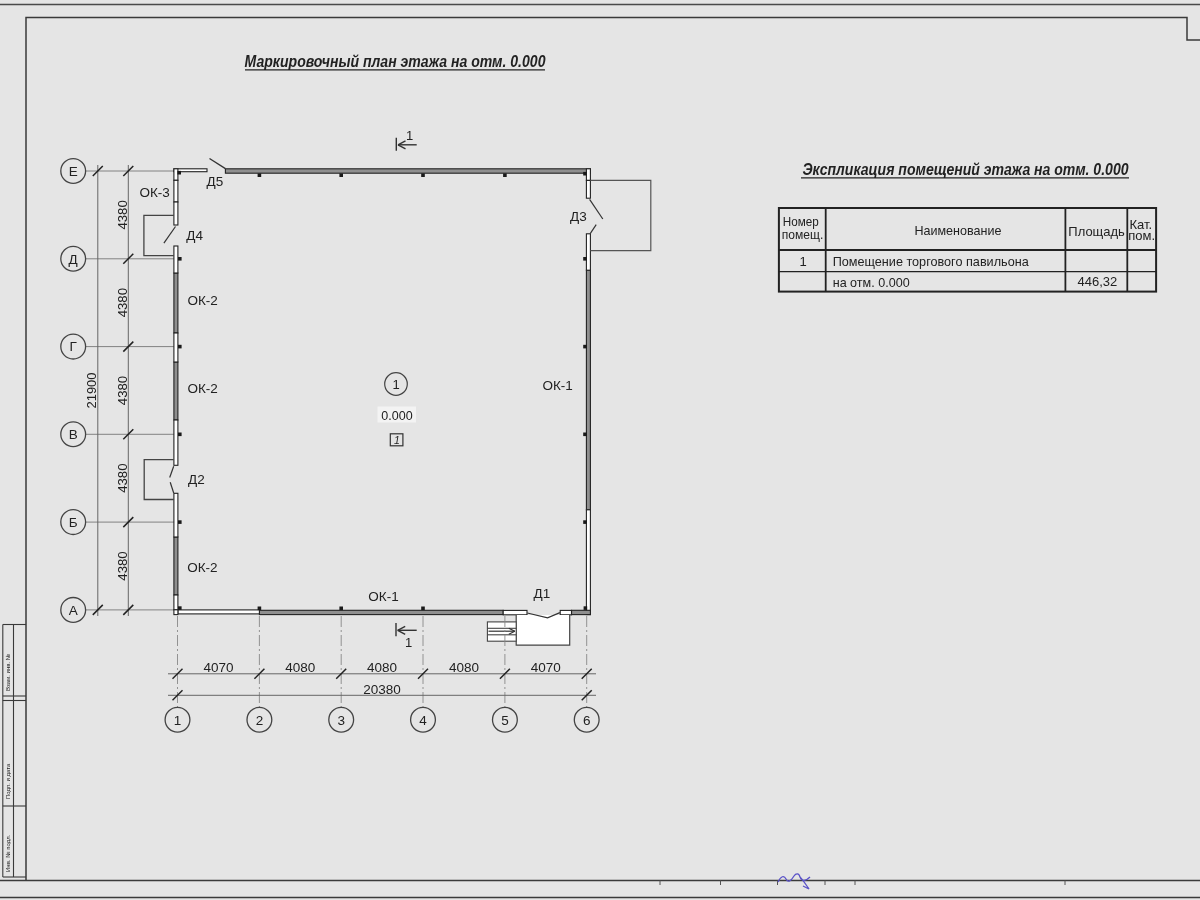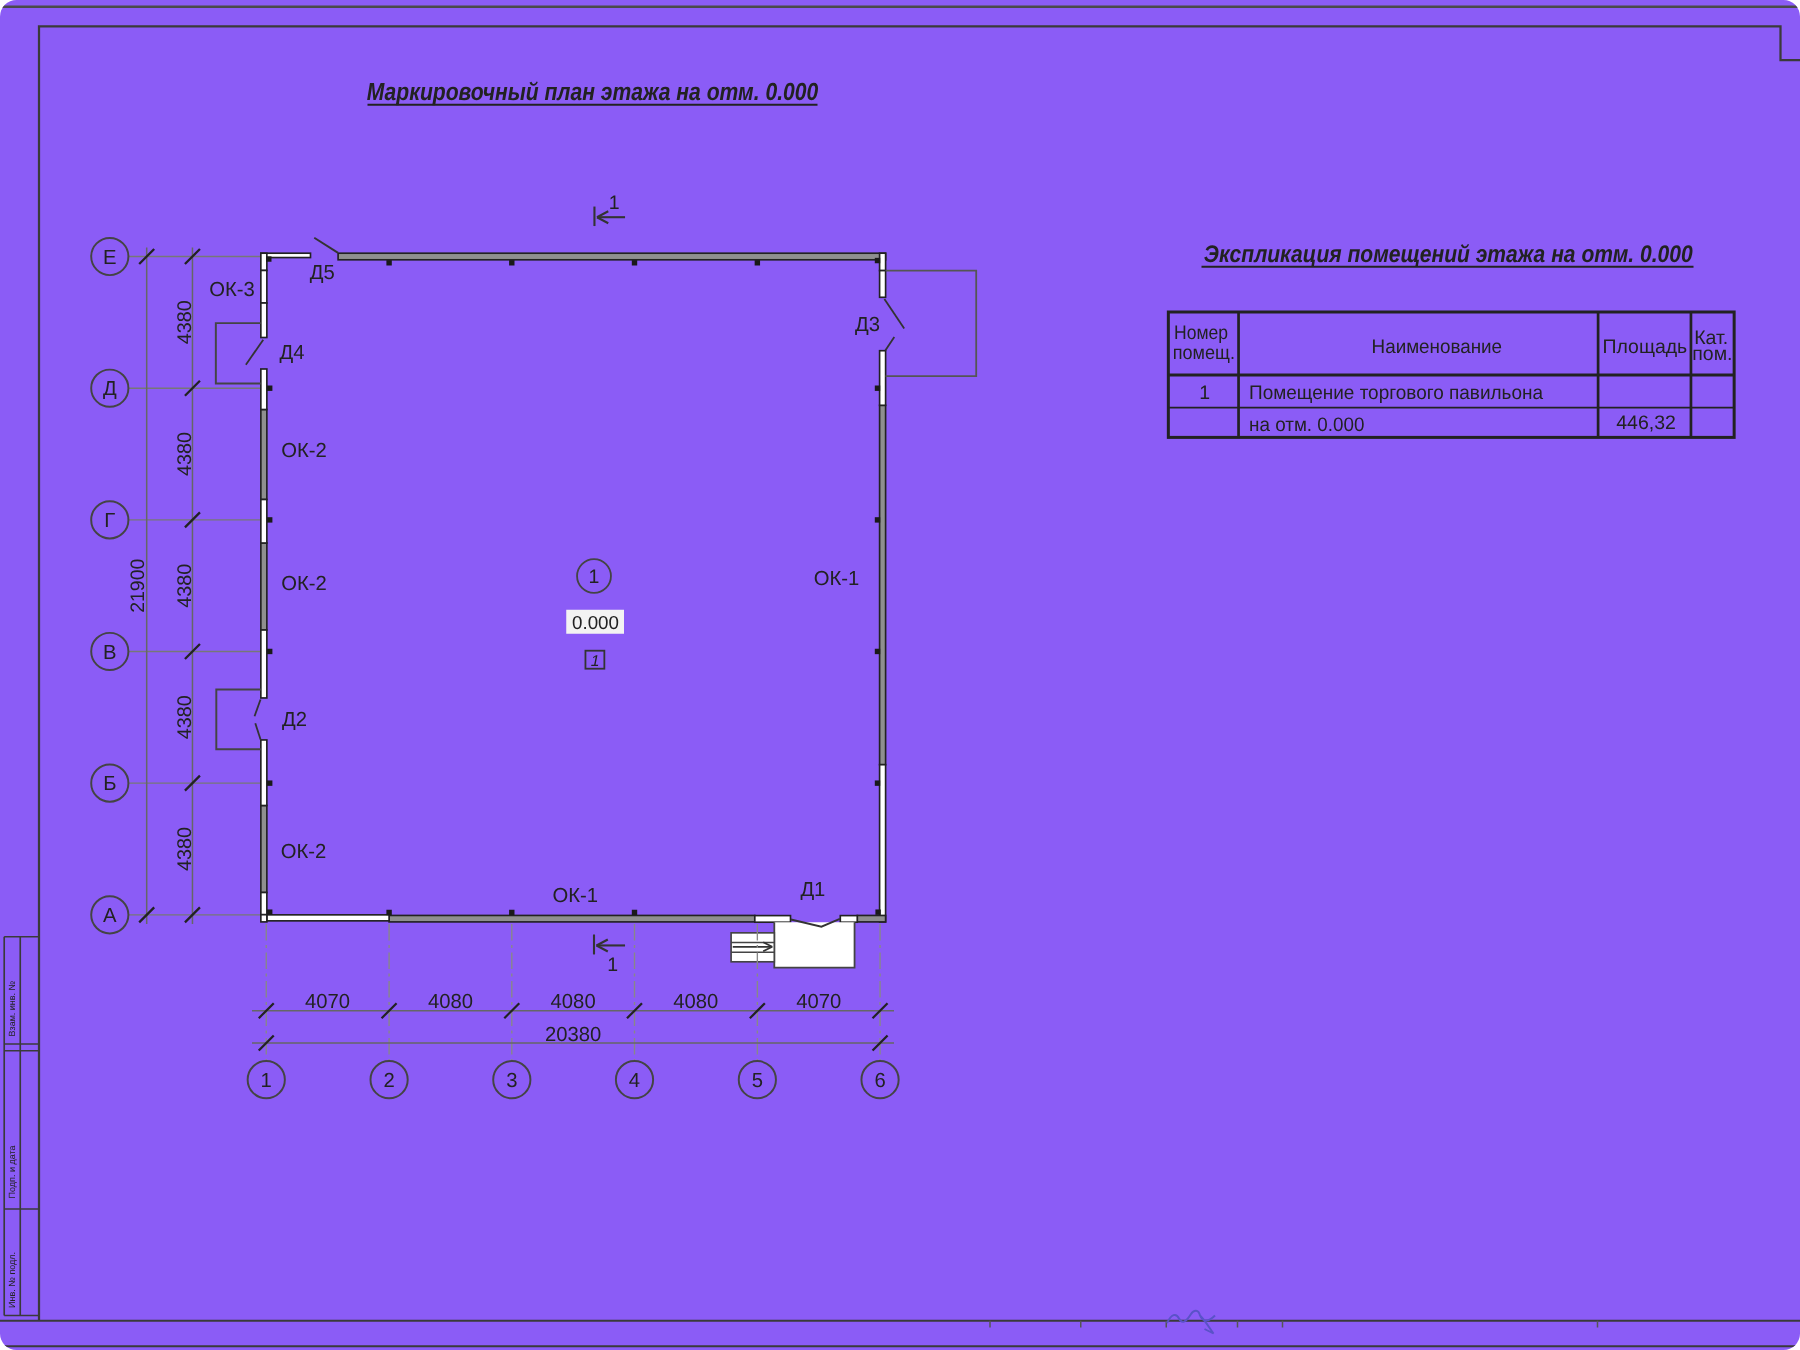--- a/index.html
+++ b/index.html
@@ -1,16 +1,16 @@
 <!DOCTYPE html>
 <html><head>
 <meta charset="utf-8">
 <style>
 html,body{margin:0;padding:0;background:#fff;}
-#page{width:1200px;height:900px;position:relative;background:#8b5cf6;overflow:hidden;border-radius:11px;}
+#page{width:1200px;height:900px;position:relative;background:#e5e5e5;overflow:hidden;}
 svg{position:absolute;left:0;top:0;}
 text{font-family:"Liberation Sans",sans-serif;fill:#222;}
 </style>
 </head>
 <body>
 <div id="page">
 <svg width="1200" height="900" viewBox="0 0 1200 900">
 
 <g>
         <line x1="0" y1="4.5" x2="1200" y2="4.5" stroke="#4a4a4a" stroke-width="1.6"></line>

